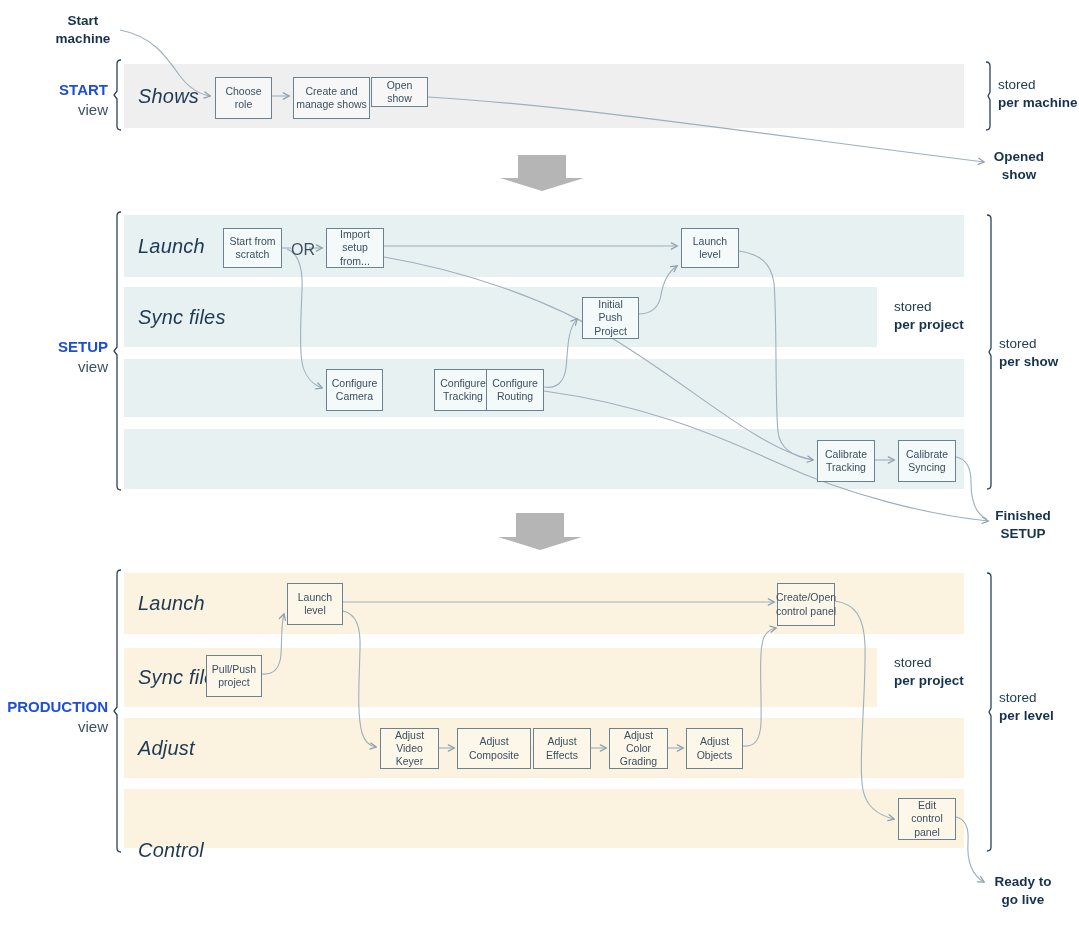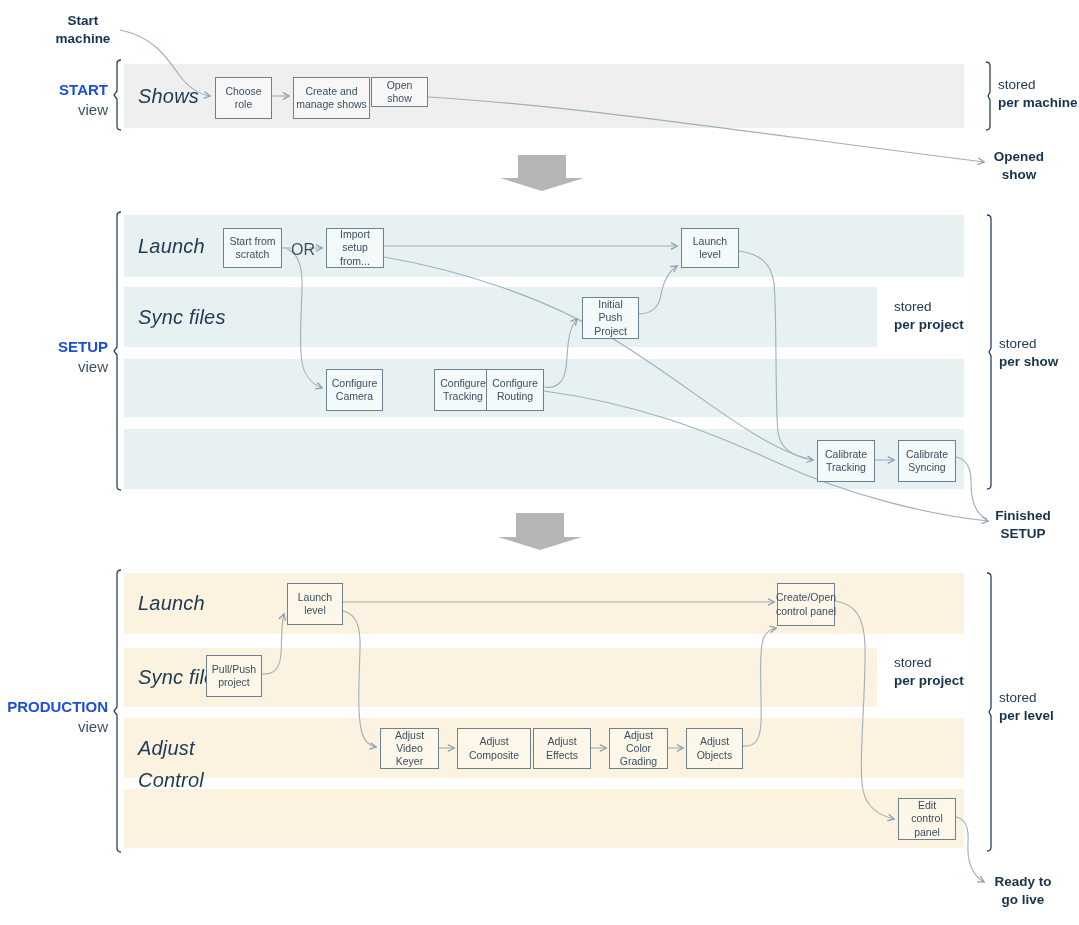--- a/index.html
+++ b/index.html
@@ -95,21 +95,21 @@
       <path d="M987,573 Q991,573 991,577 L991,708 L989,712 L991,716 L991,847 Q991,851 987,851"></path>
     </g>
   </svg>
 
   <div class="lane-label" style="left:138px;top:64px;height:64px;">Shows</div>
   <div class="lane-label" style="left:138px;top:215px;height:62px;">Launch</div>
   <div class="lane-label" style="left:138px;top:287px;height:60px;">Sync files</div>
   <div class="lane-label" style="left:138px;top:573px;height:61px;">Launch</div>
   <div class="lane-label" style="left:138px;top:648px;height:59px;">Sync files</div>
   <div class="lane-label" style="left:138px;top:718px;height:60px;">Adjust</div>
-  <div class="lane-label" style="left:138px;top:751px;height:59px;">Control</div>
+  <div class="lane-label" style="left:138px;top:821px;height:59px;">Control</div>
 
   <div class="sec-label" style="left:18px;top:80px;width:90px;">
     <span class="t">START</span>
     <span>view</span>
   </div>
   <div class="sec-label" style="left:18px;top:337px;width:90px;">
     <span class="t">SETUP</span>
     <span>view</span>
   </div>
   <div class="sec-label" style="left:0px;top:697px;width:108px;">

